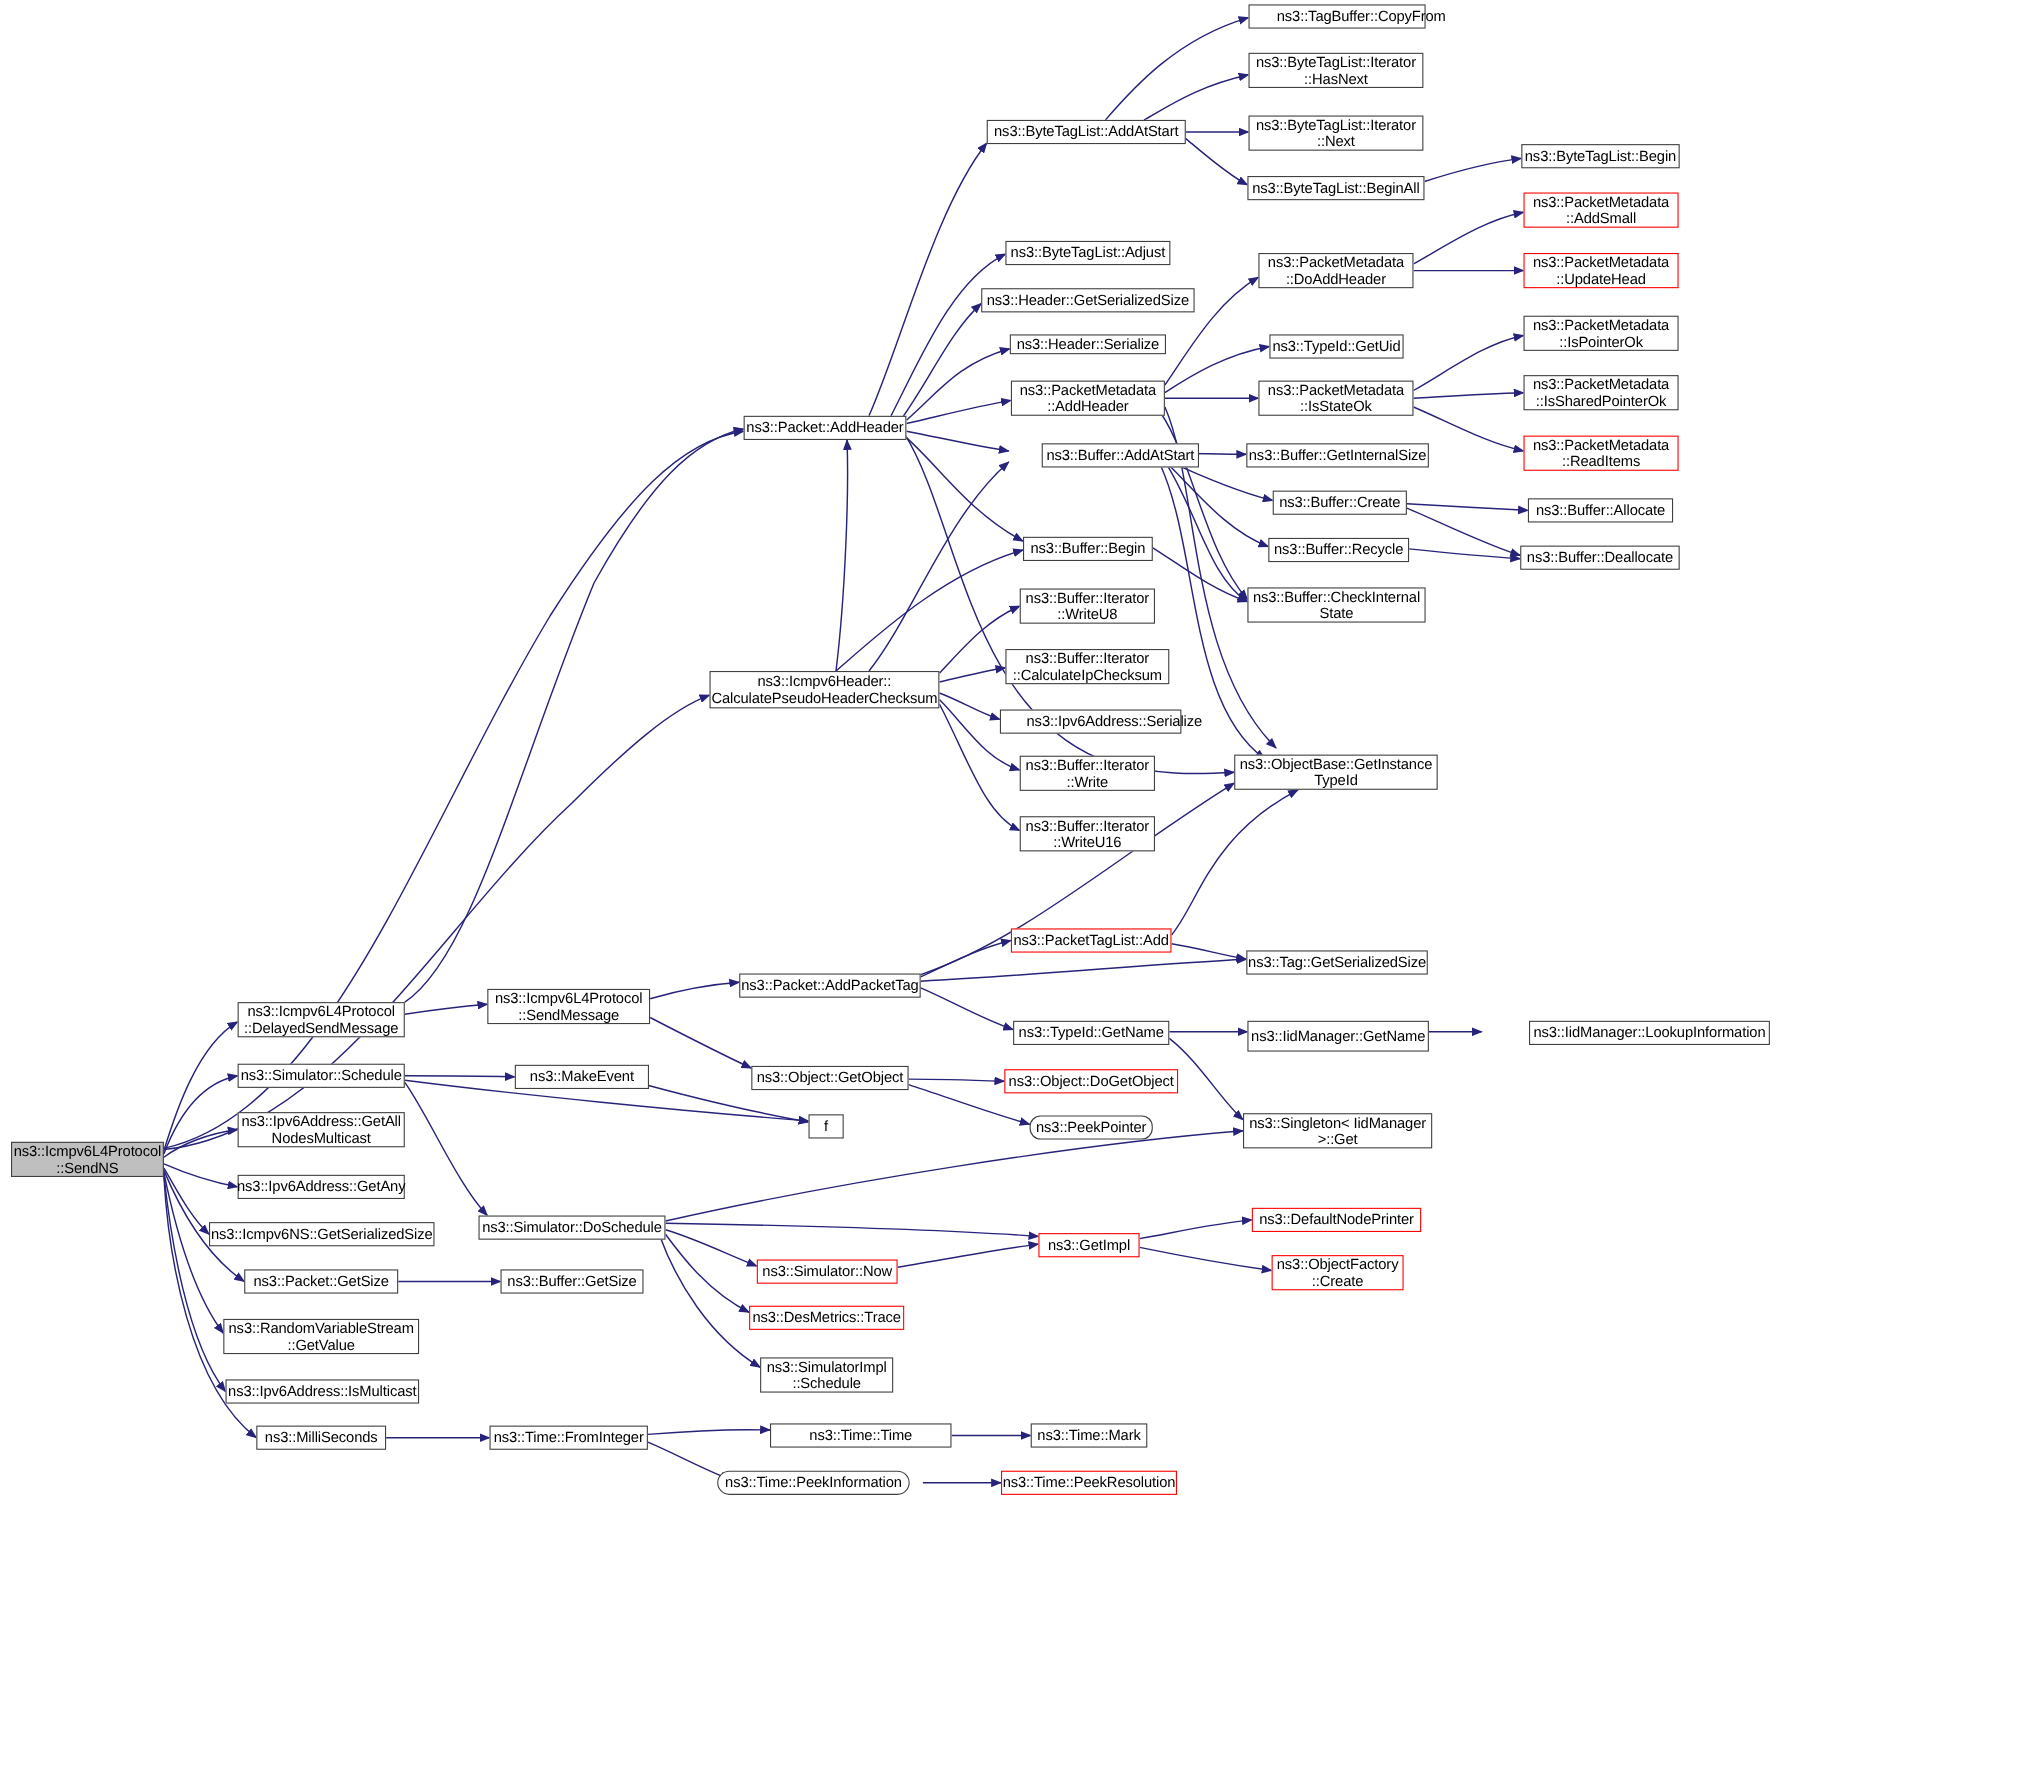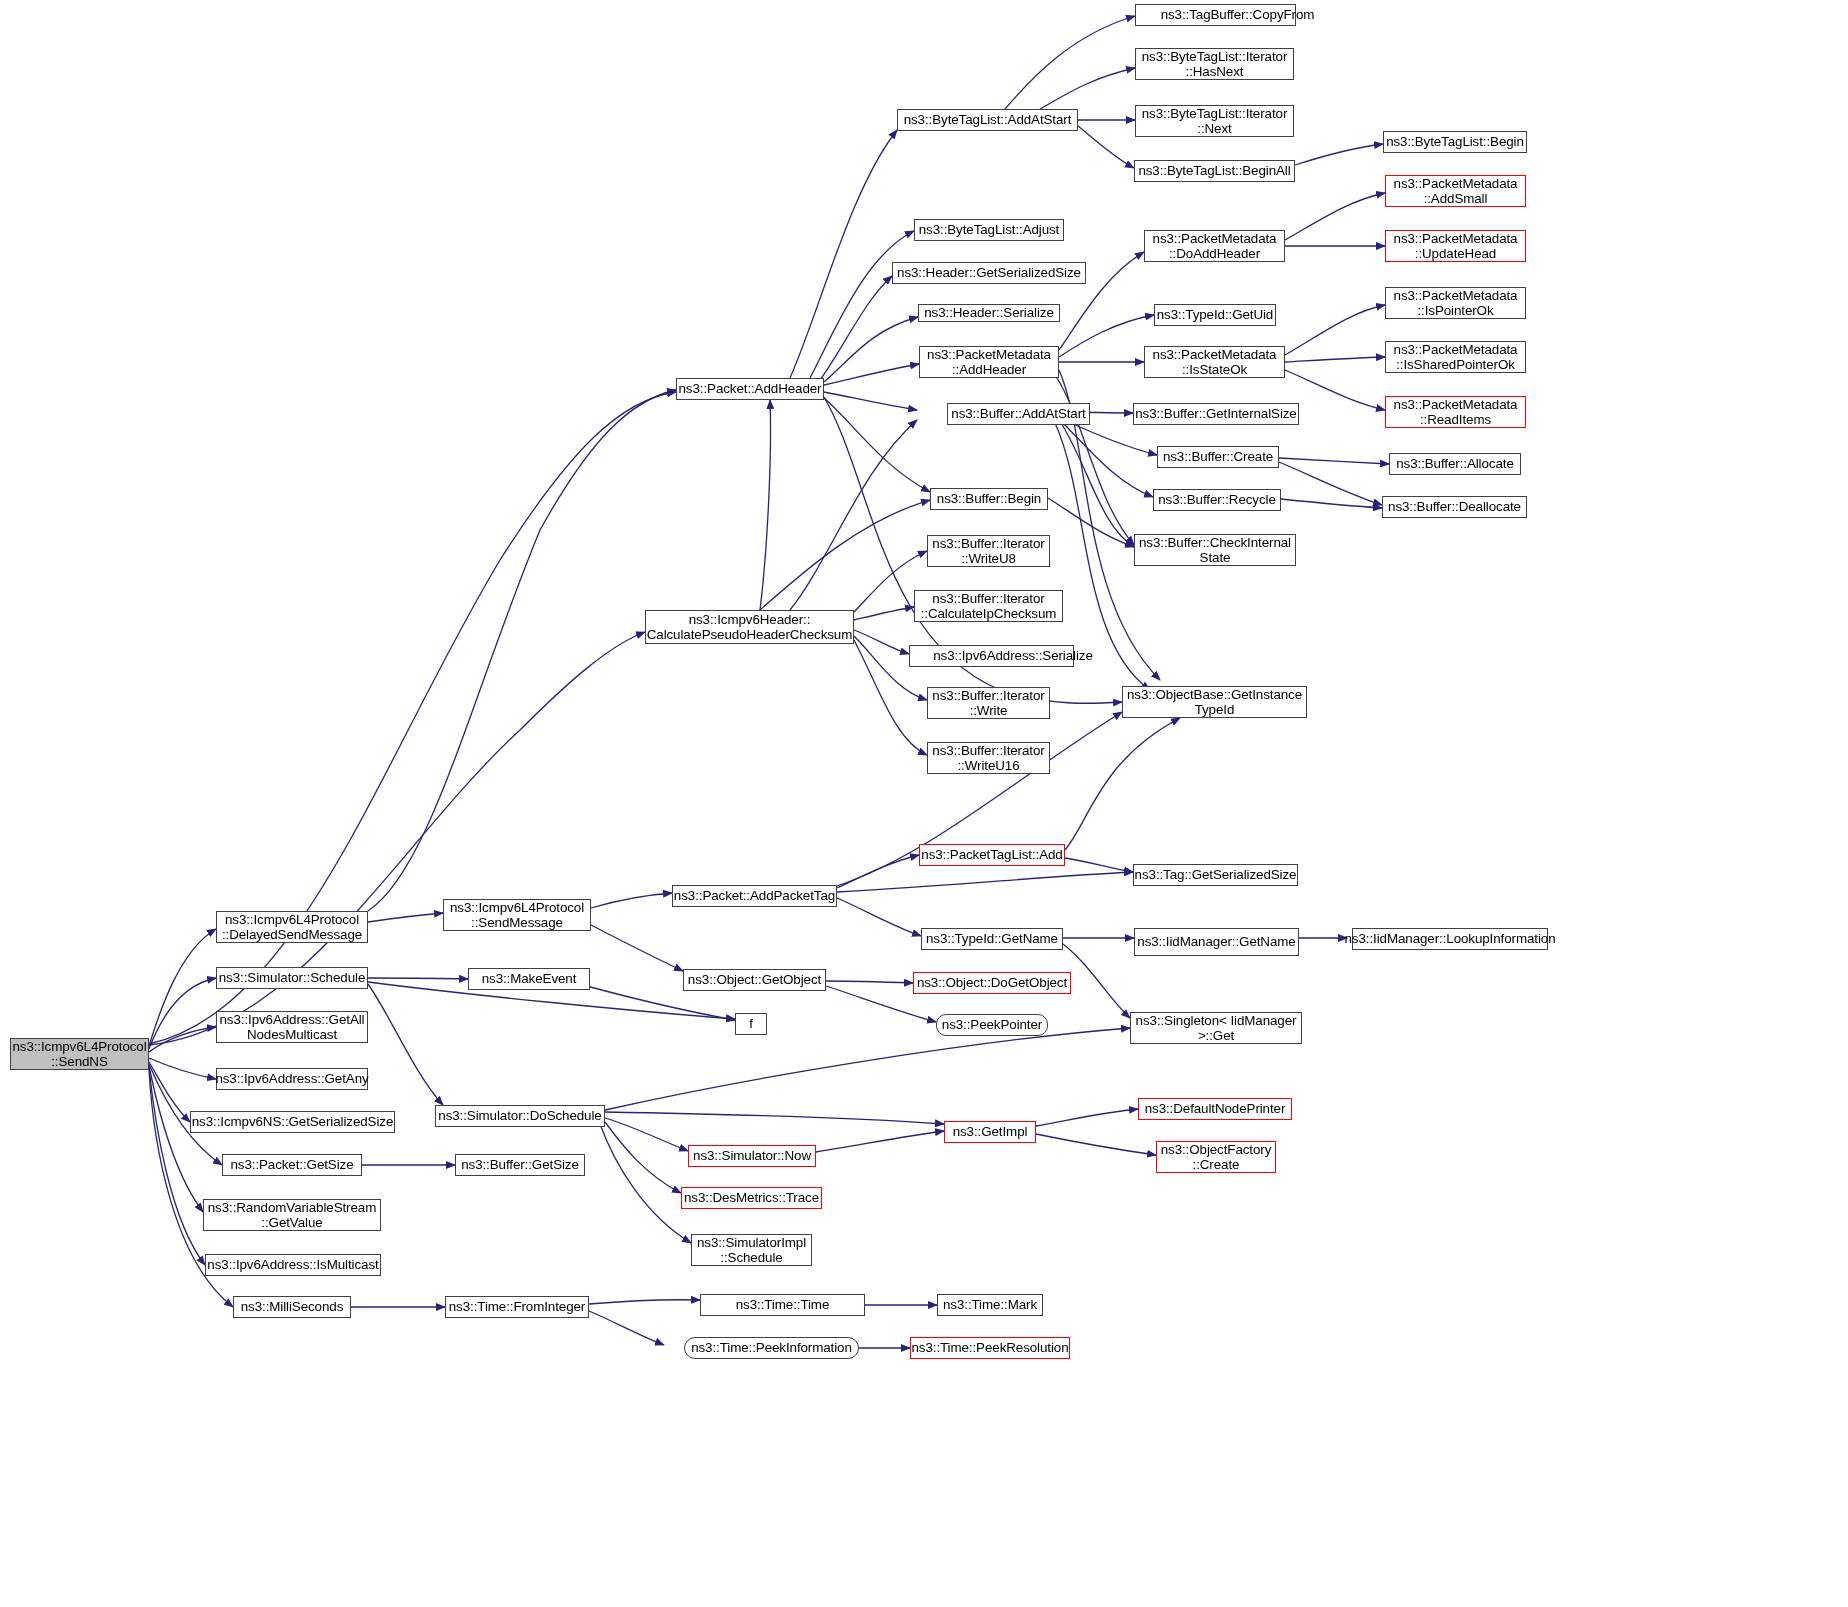--- a/index.html
+++ b/index.html
@@ -168,21 +168,21 @@
       <div class="gnode" style="left: 645px; top: 610px; width: 209px; height: 34px;">ns3::Icmpv6Header::
 CalculatePseudoHeaderChecksum</div>
       <div class="gnode" style="left: 672px; top: 885px; width: 165px; height: 22px;">ns3::Packet::AddPacketTag</div>
       <div class="gnode" style="left: 683px; top: 969px; width: 143px; height: 22px;">ns3::Object::GetObject</div>
       <div class="gnode" style="left: 735px; top: 1013px; width: 32px; height: 22px;">f</div>
       <div class="gnode red" style="left: 688px; top: 1145px; width: 128px; height: 22px;">ns3::Simulator::Now</div>
       <div class="gnode red" style="left: 681px; top: 1187px; width: 141px; height: 22px;">ns3::DesMetrics::Trace</div>
       <div class="gnode" style="left: 691px; top: 1234px; width: 121px; height: 32px;">ns3::SimulatorImpl
 ::Schedule</div>
       <div class="gnode" style="left: 700px; top: 1294px; width: 165px; height: 22px;">ns3::Time::Time</div>
-      <div class="gnode" style="left: 684px; top: 1337px; width: 175px; height: 22px; border-radius: 11px;">ns3::Time::PeekInformation</div>
+      <div class="gnode" style="left: 652px; top: 1337px; width: 175px; height: 22px; border-radius: 11px;">ns3::Time::PeekInformation</div>
       <div class="gnode" style="left: 897px; top: 109px; width: 181px; height: 22px;">ns3::ByteTagList::AddAtStart</div>
       <div class="gnode" style="left: 914px; top: 219px; width: 150px; height: 22px;">ns3::ByteTagList::Adjust</div>
       <div class="gnode" style="left: 892px; top: 262px; width: 194px; height: 22px;">ns3::Header::GetSerializedSize</div>
       <div class="gnode" style="left: 918px; top: 304px; width: 142px; height: 18px;">ns3::Header::Serialize</div>
       <div class="gnode" style="left: 919px; top: 346px; width: 140px; height: 32px;">ns3::PacketMetadata
 ::AddHeader</div>
       <div class="gnode" style="left: 947px; top: 403px; width: 143px; height: 22px;">ns3::Buffer::AddAtStart</div>
       <div class="gnode" style="left: 930px; top: 488px; width: 118px; height: 22px;">ns3::Buffer::Begin</div>
       <div class="gnode" style="left: 927px; top: 535px; width: 123px; height: 32px;">ns3::Buffer::Iterator
 ::WriteU8</div>
@@ -231,15 +231,15 @@
       <div class="gnode red" style="left: 1385px; top: 230px; width: 141px; height: 32px;">ns3::PacketMetadata
 ::UpdateHead</div>
       <div class="gnode" style="left: 1385px; top: 287px; width: 141px; height: 32px;">ns3::PacketMetadata
 ::IsPointerOk</div>
       <div class="gnode" style="left: 1385px; top: 341px; width: 141px; height: 32px;">ns3::PacketMetadata
 ::IsSharedPointerOk</div>
       <div class="gnode red" style="left: 1385px; top: 396px; width: 141px; height: 32px;">ns3::PacketMetadata
 ::ReadItems</div>
       <div class="gnode" style="left: 1389px; top: 453px; width: 132px; height: 22px;">ns3::Buffer::Allocate</div>
       <div class="gnode" style="left: 1382px; top: 496px; width: 145px; height: 22px;">ns3::Buffer::Deallocate</div>
-      <div class="gnode" style="left: 1352px; top: 928px; width: 196px; height: 22px; text-align: center;">ns3::IidManager::LookupInformation</div>
+      <div class="gnode" style="left: 1390px; top: 928px; width: 219px; height: 22px; text-align: center;">ns3::IidManager::LookupInformation</div>
     </div>
 </div>
 
 </body></html>

